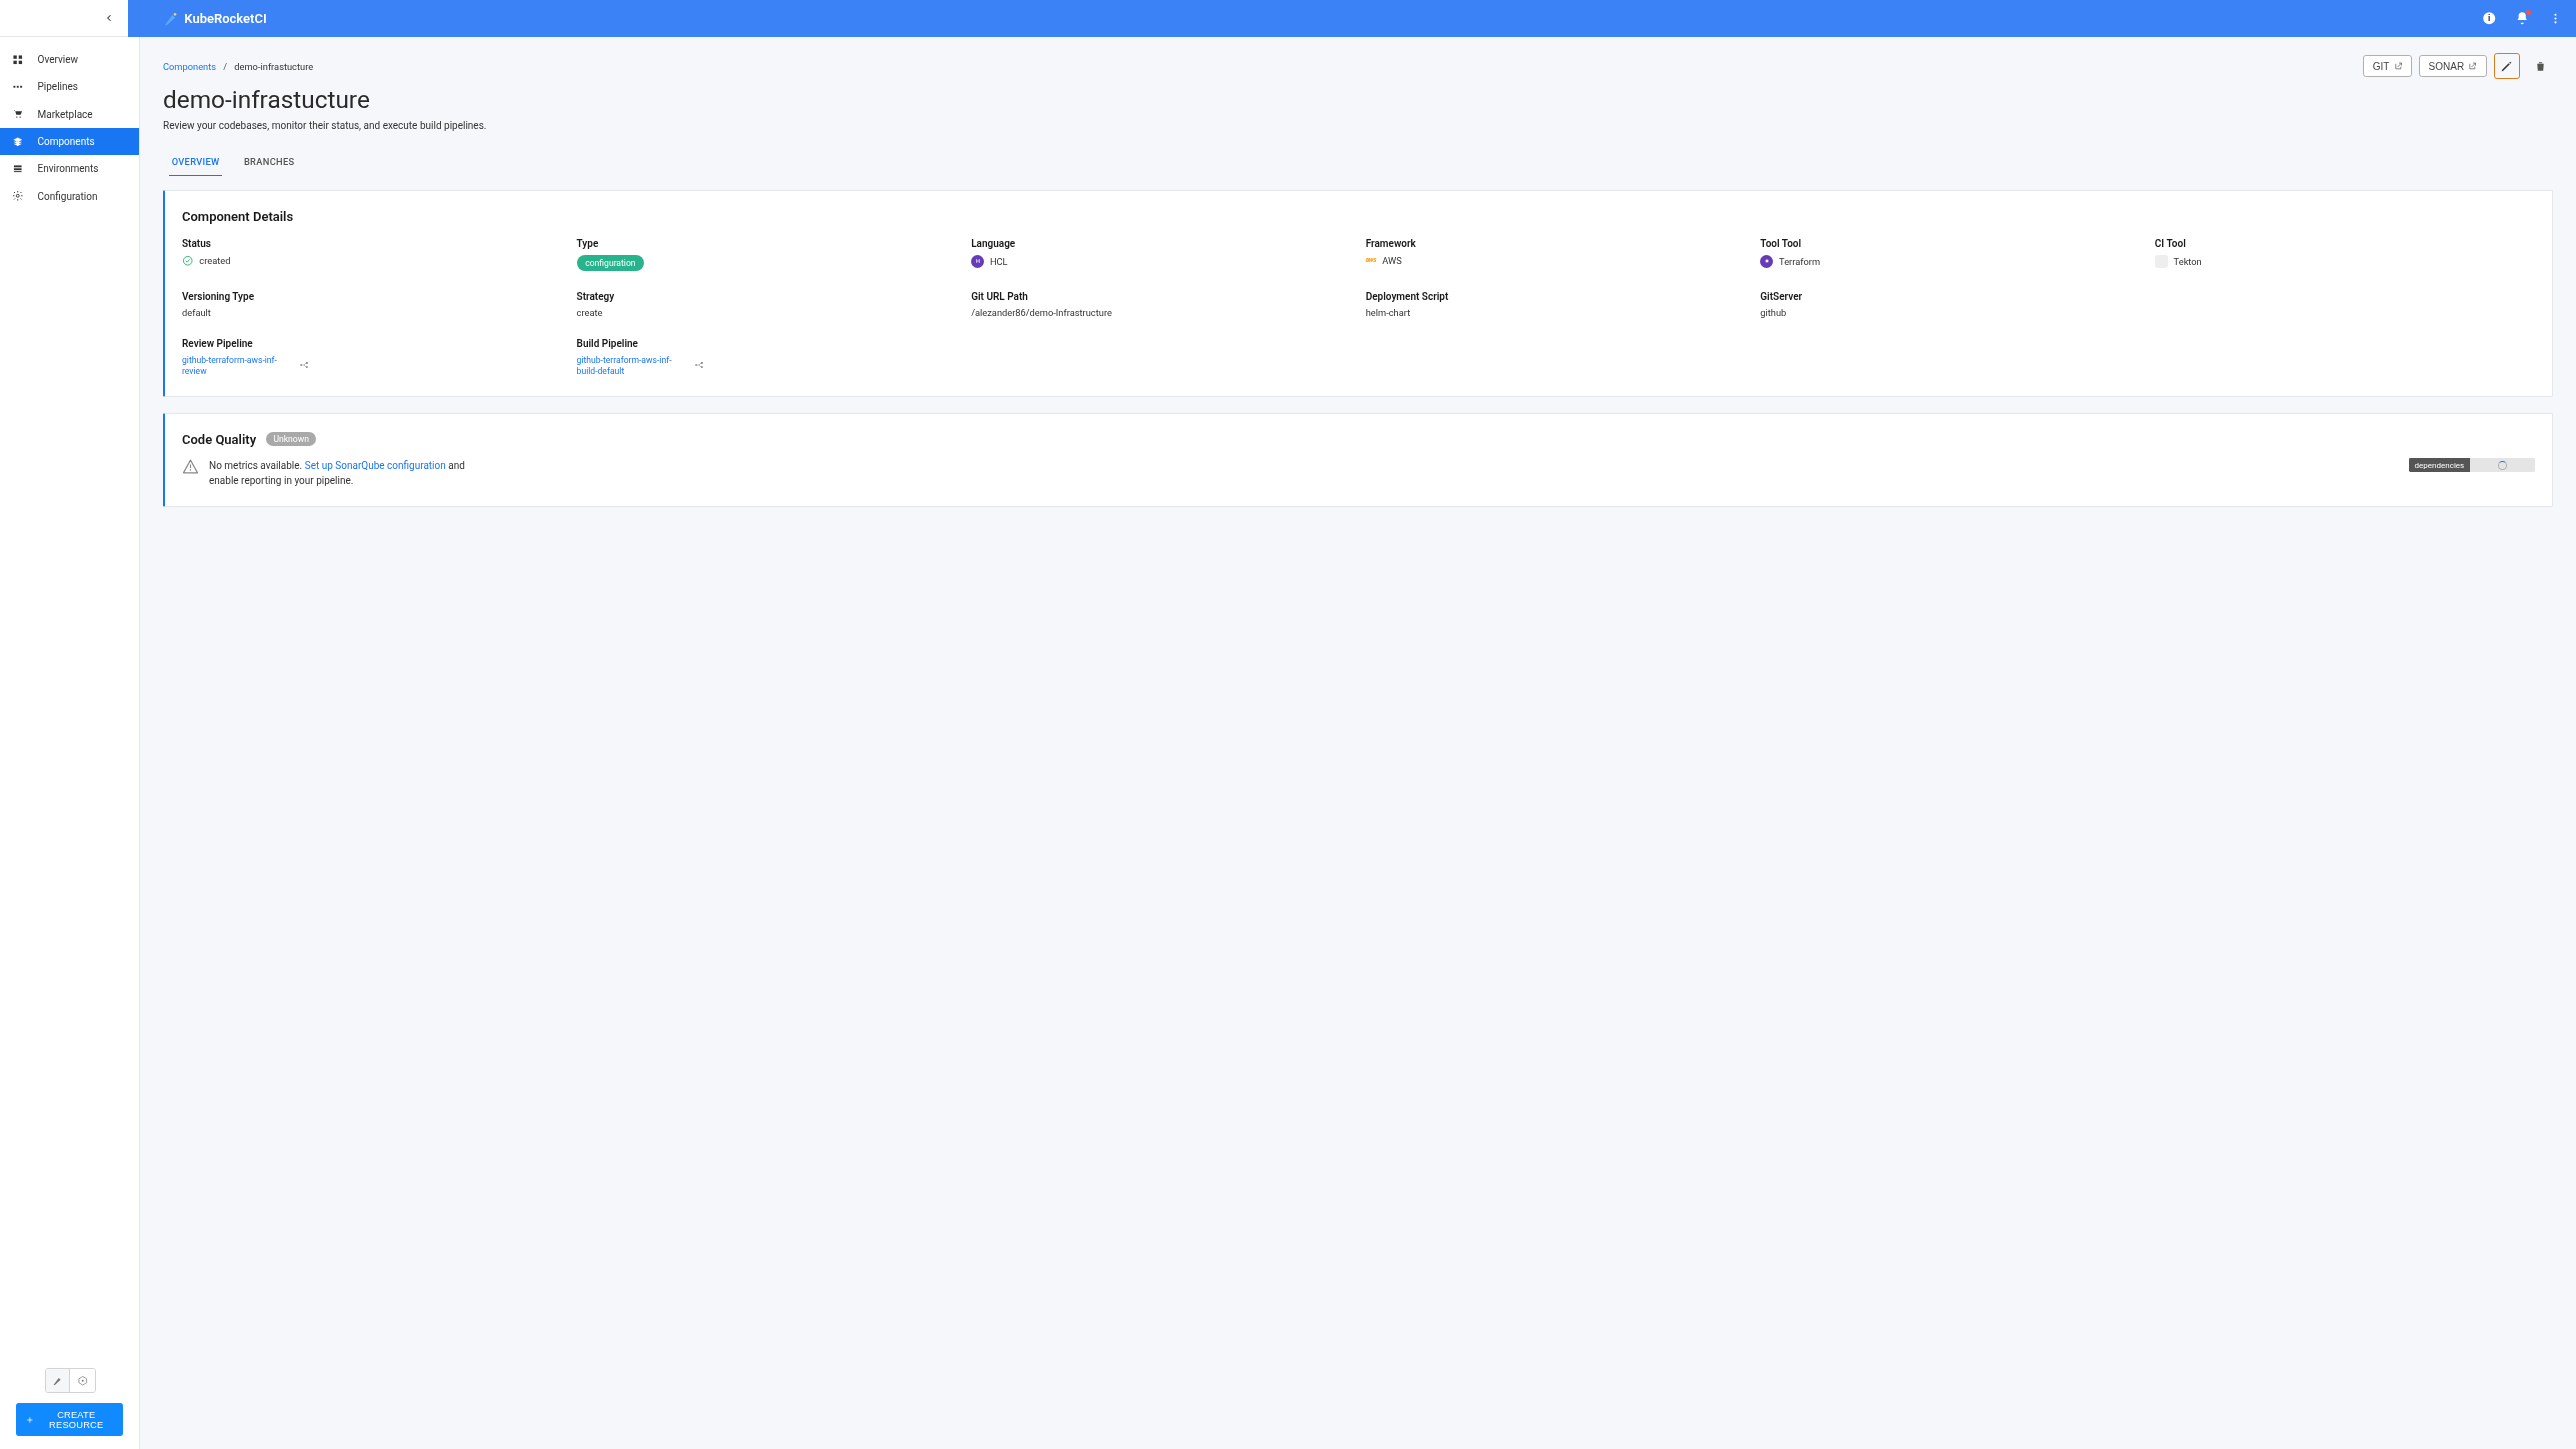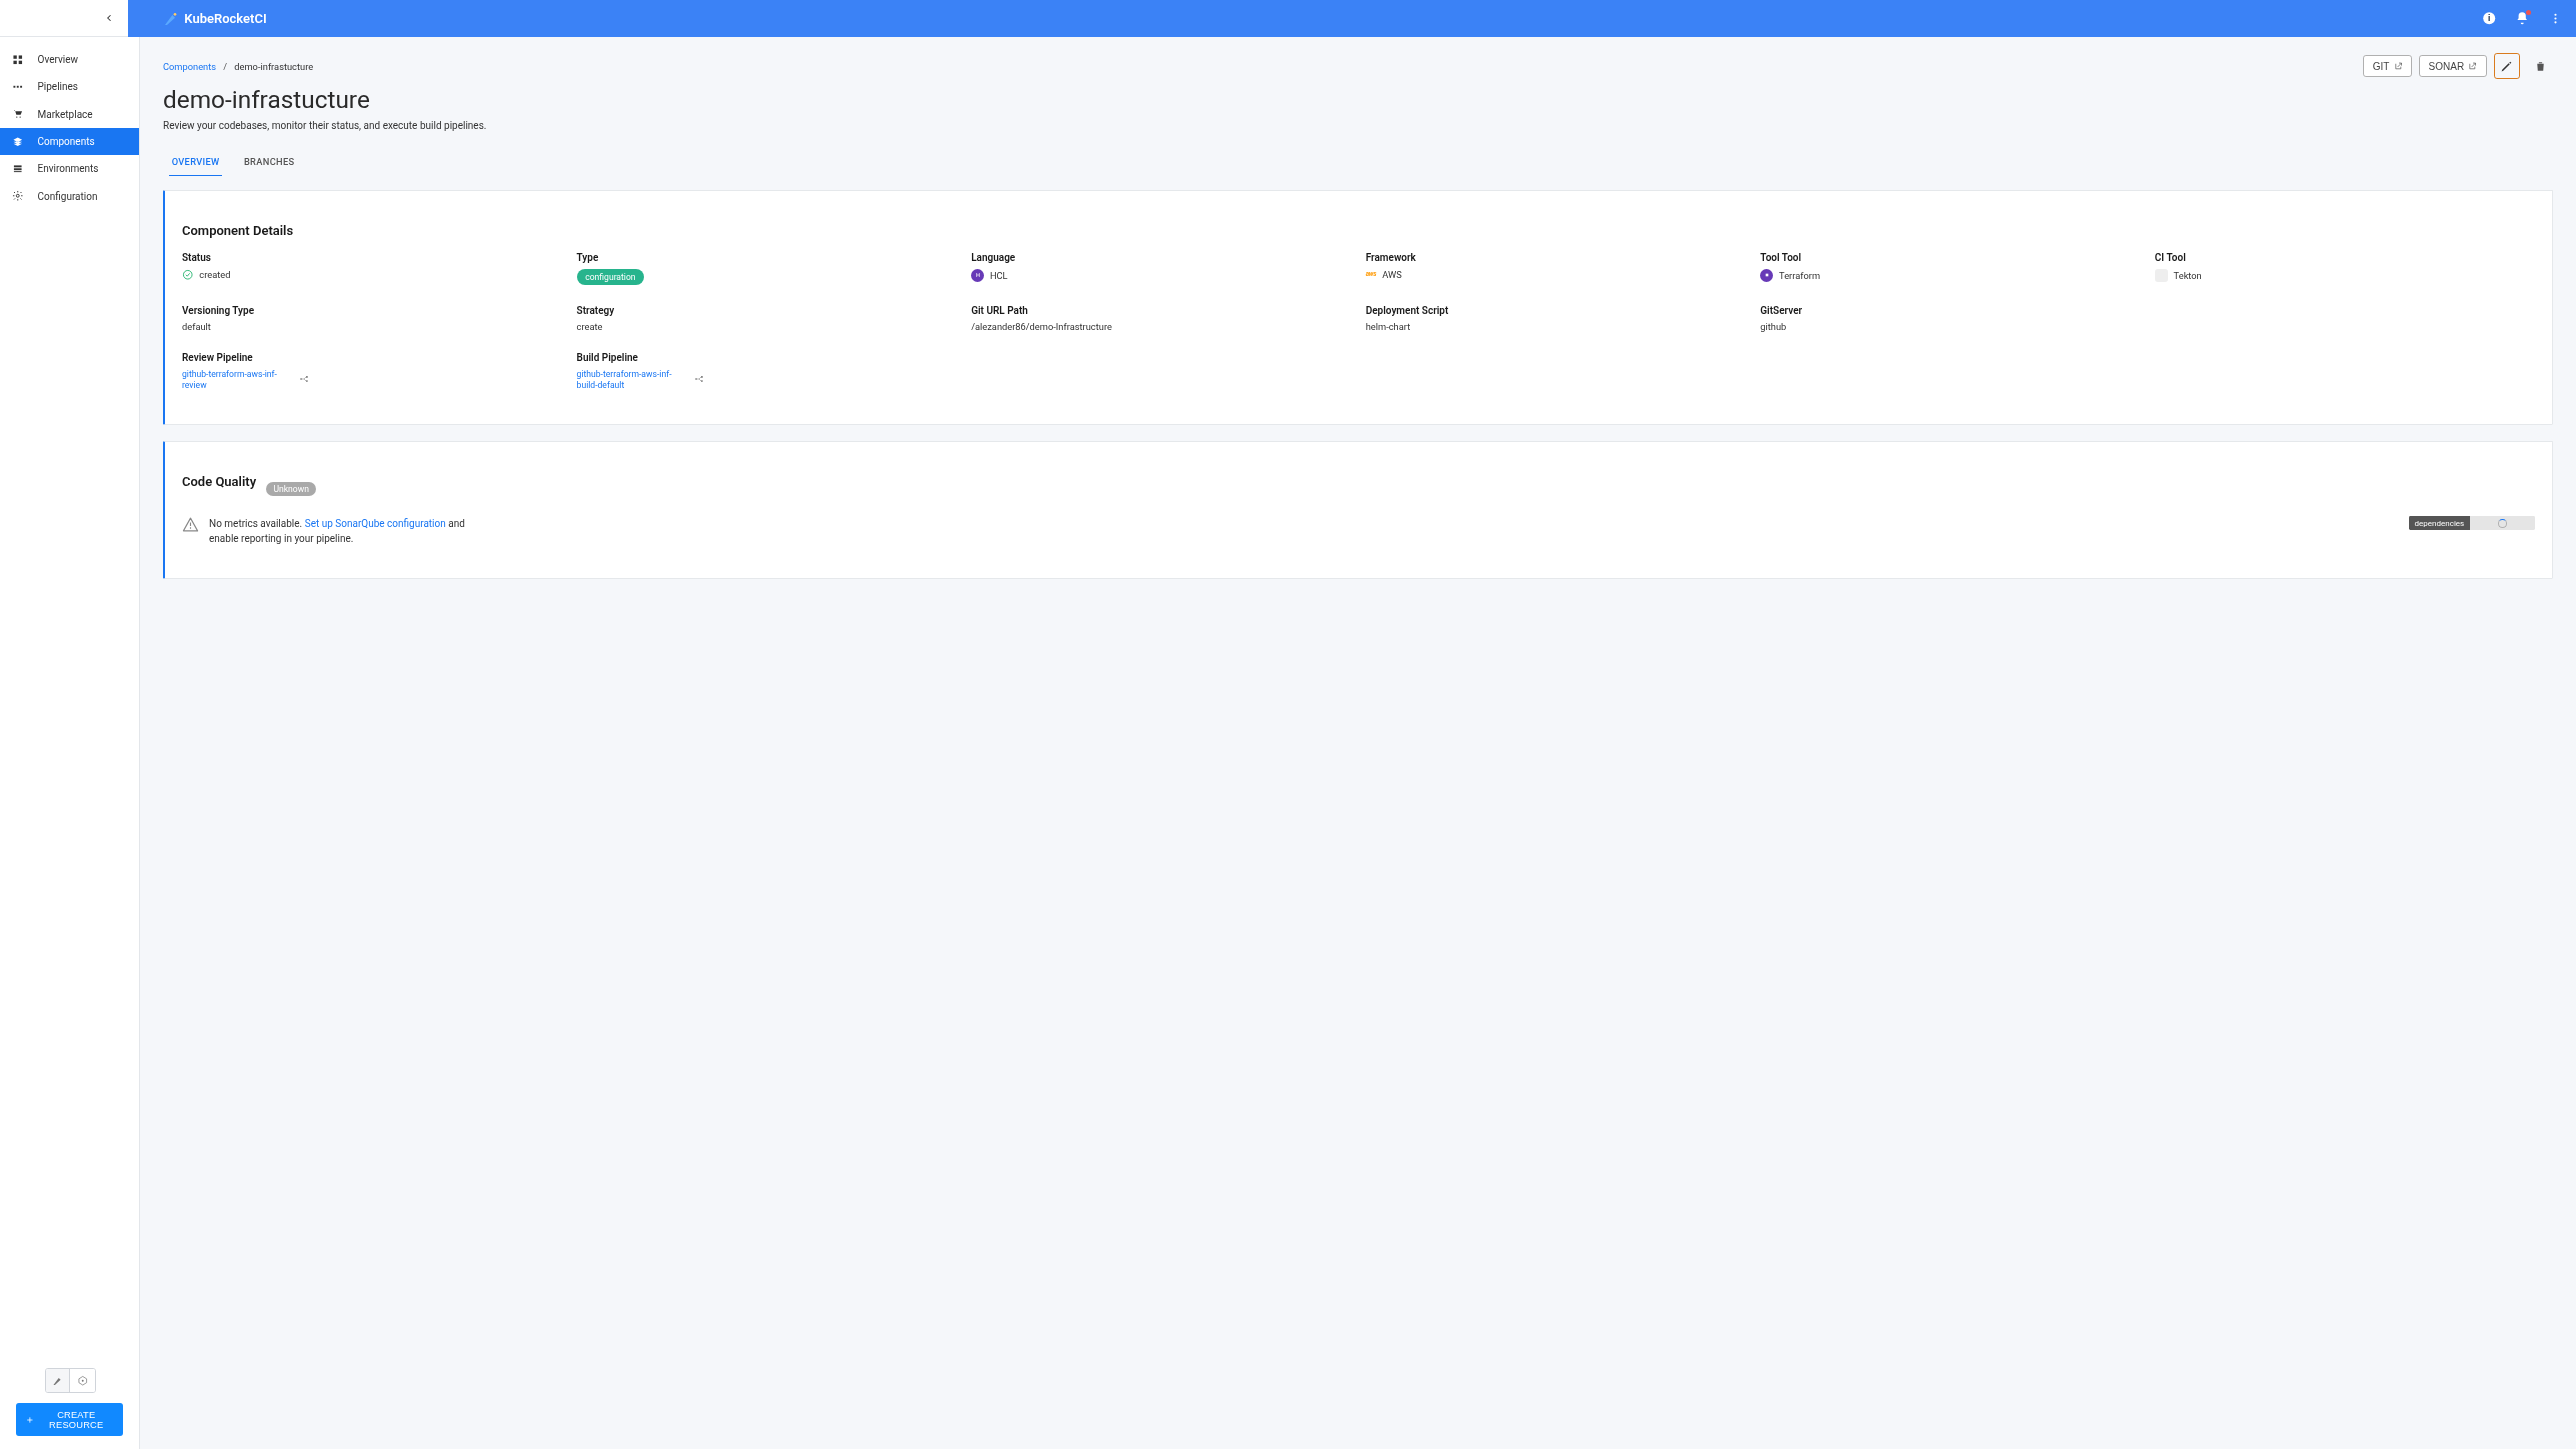--- a/index.html
+++ b/index.html
@@ -45,21 +45,21 @@
   .icon-btn-outline { border: 1.4px solid #d97b1e; border-radius: 2.9px; width: 26px; height: 26px; display: flex; align-items: center; justify-content: center; cursor: pointer; background: transparent; }
   .icon-btn-plain { width: 26px; height: 26px; display: flex; align-items: center; justify-content: center; cursor: pointer; background: transparent; border: none; }
   
   .page-title { font-size: 24.4px; font-weight: 400; color: #2a2a2a; margin-bottom: 5.8px; }
   .page-desc { font-size: 10px; color: #333; margin-bottom: 18.7px; }
   
   .tabs { display: flex; gap: 18.7px; border-bottom: 0.7px solid transparent; margin-bottom: 13px; padding-left: 5.8px; }
   .tab { padding: 7.2px 2.9px; font-size: 9.3px; font-weight: 500; letter-spacing: 0.3px; color: #555; cursor: pointer; border-bottom: 1.4px solid transparent; }
   .tab.active { color: #1976f2; border-bottom-color: #1976f2; }
   
-  .card { background: #fff; border: 0.7px solid #e5e8eb; border-left: 2.9px solid #1976f2; border-radius: 1.4px; padding: 32px 17px; margin-bottom: 16px; }
+  .card { background: #fff; border: 0.7px solid #e5e8eb; border-left: 2.9px solid #1976f2; border-radius: 1.4px; padding: 18px 17px; margin-bottom: 16px; }
   .card-title { font-size: 13px; font-weight: 600; color: #1a1a1a; margin-bottom: 14.4px; }
   
   .details-grid { display: grid; grid-template-columns: repeat(6, 1fr); gap: 20px 14.4px; }
   .detail-block { display: flex; flex-direction: column; gap: 5.8px; }
   .detail-label { font-size: 10px; font-weight: 600; color: #1a1a1a; }
   .detail-value { font-size: 9.3px; color: #333; display: flex; align-items: center; gap: 5.8px; }
   .detail-value.link { color: #1976f2; cursor: pointer; }
   .pill { display: inline-block; padding: 2.9px 8.6px; border-radius: 10px; font-size: 8.6px; color: #fff; background: #27b48d; }
   .circle-ico { width: 13px; height: 13px; border-radius: 50%; display: inline-flex; align-items: center; justify-content: center; }
   .circle-ico.purple { background: #673ab7; }
@@ -350,21 +350,21 @@
                     <circle cx="19" cy="17" r="2"></circle>
                     <path d="M7 12h5m0 0l5-5m-5 5l5 5" stroke="#555" fill="none"></path>
                   </svg></span>
             </div>
           </div>
         </div>
       </div>
 
       <div class="card">
         <div class="quality-header">
-          <h2 class="card-title" style="margin-bottom:16px">Code Quality</h2>
+          <h2 class="card-title" style="margin-bottom:0">Code Quality</h2>
           <span class="quality-badge">Unknown</span>
         </div>
         <div class="quality-body">
           <div class="quality-msg">
             <span>
               <svg width="17" height="17" viewBox="0 0 24 24">
                   <path d="M12 3L2 21h20L12 3zm0 6v5m0 2v2" fill="none" stroke="#888" stroke-width="1.6" stroke-linejoin="round"></path>
                 </svg>
             </span>
             <span>

